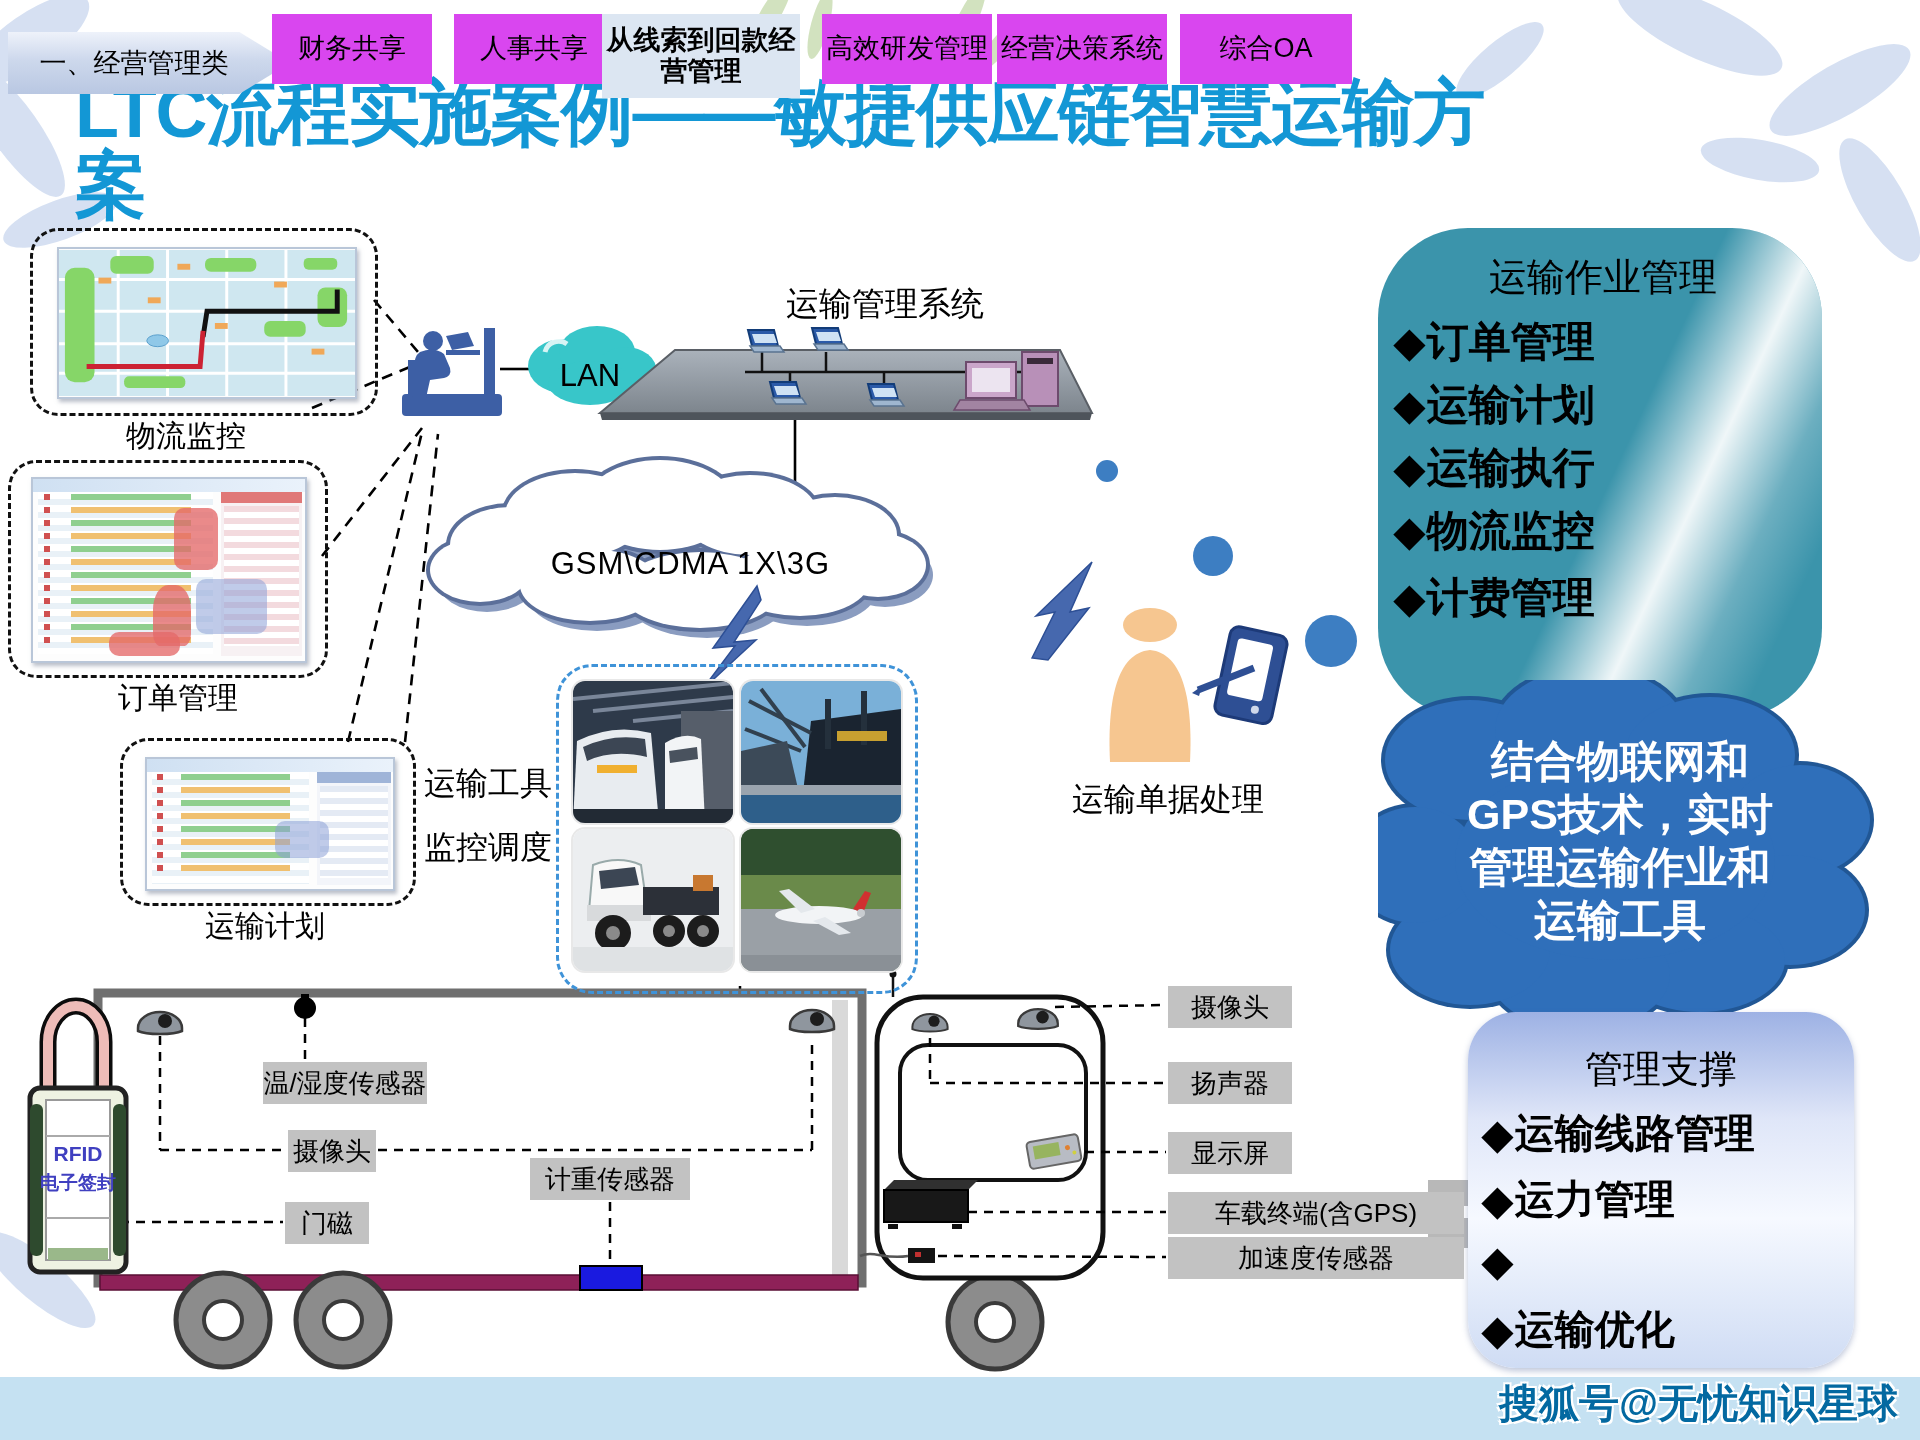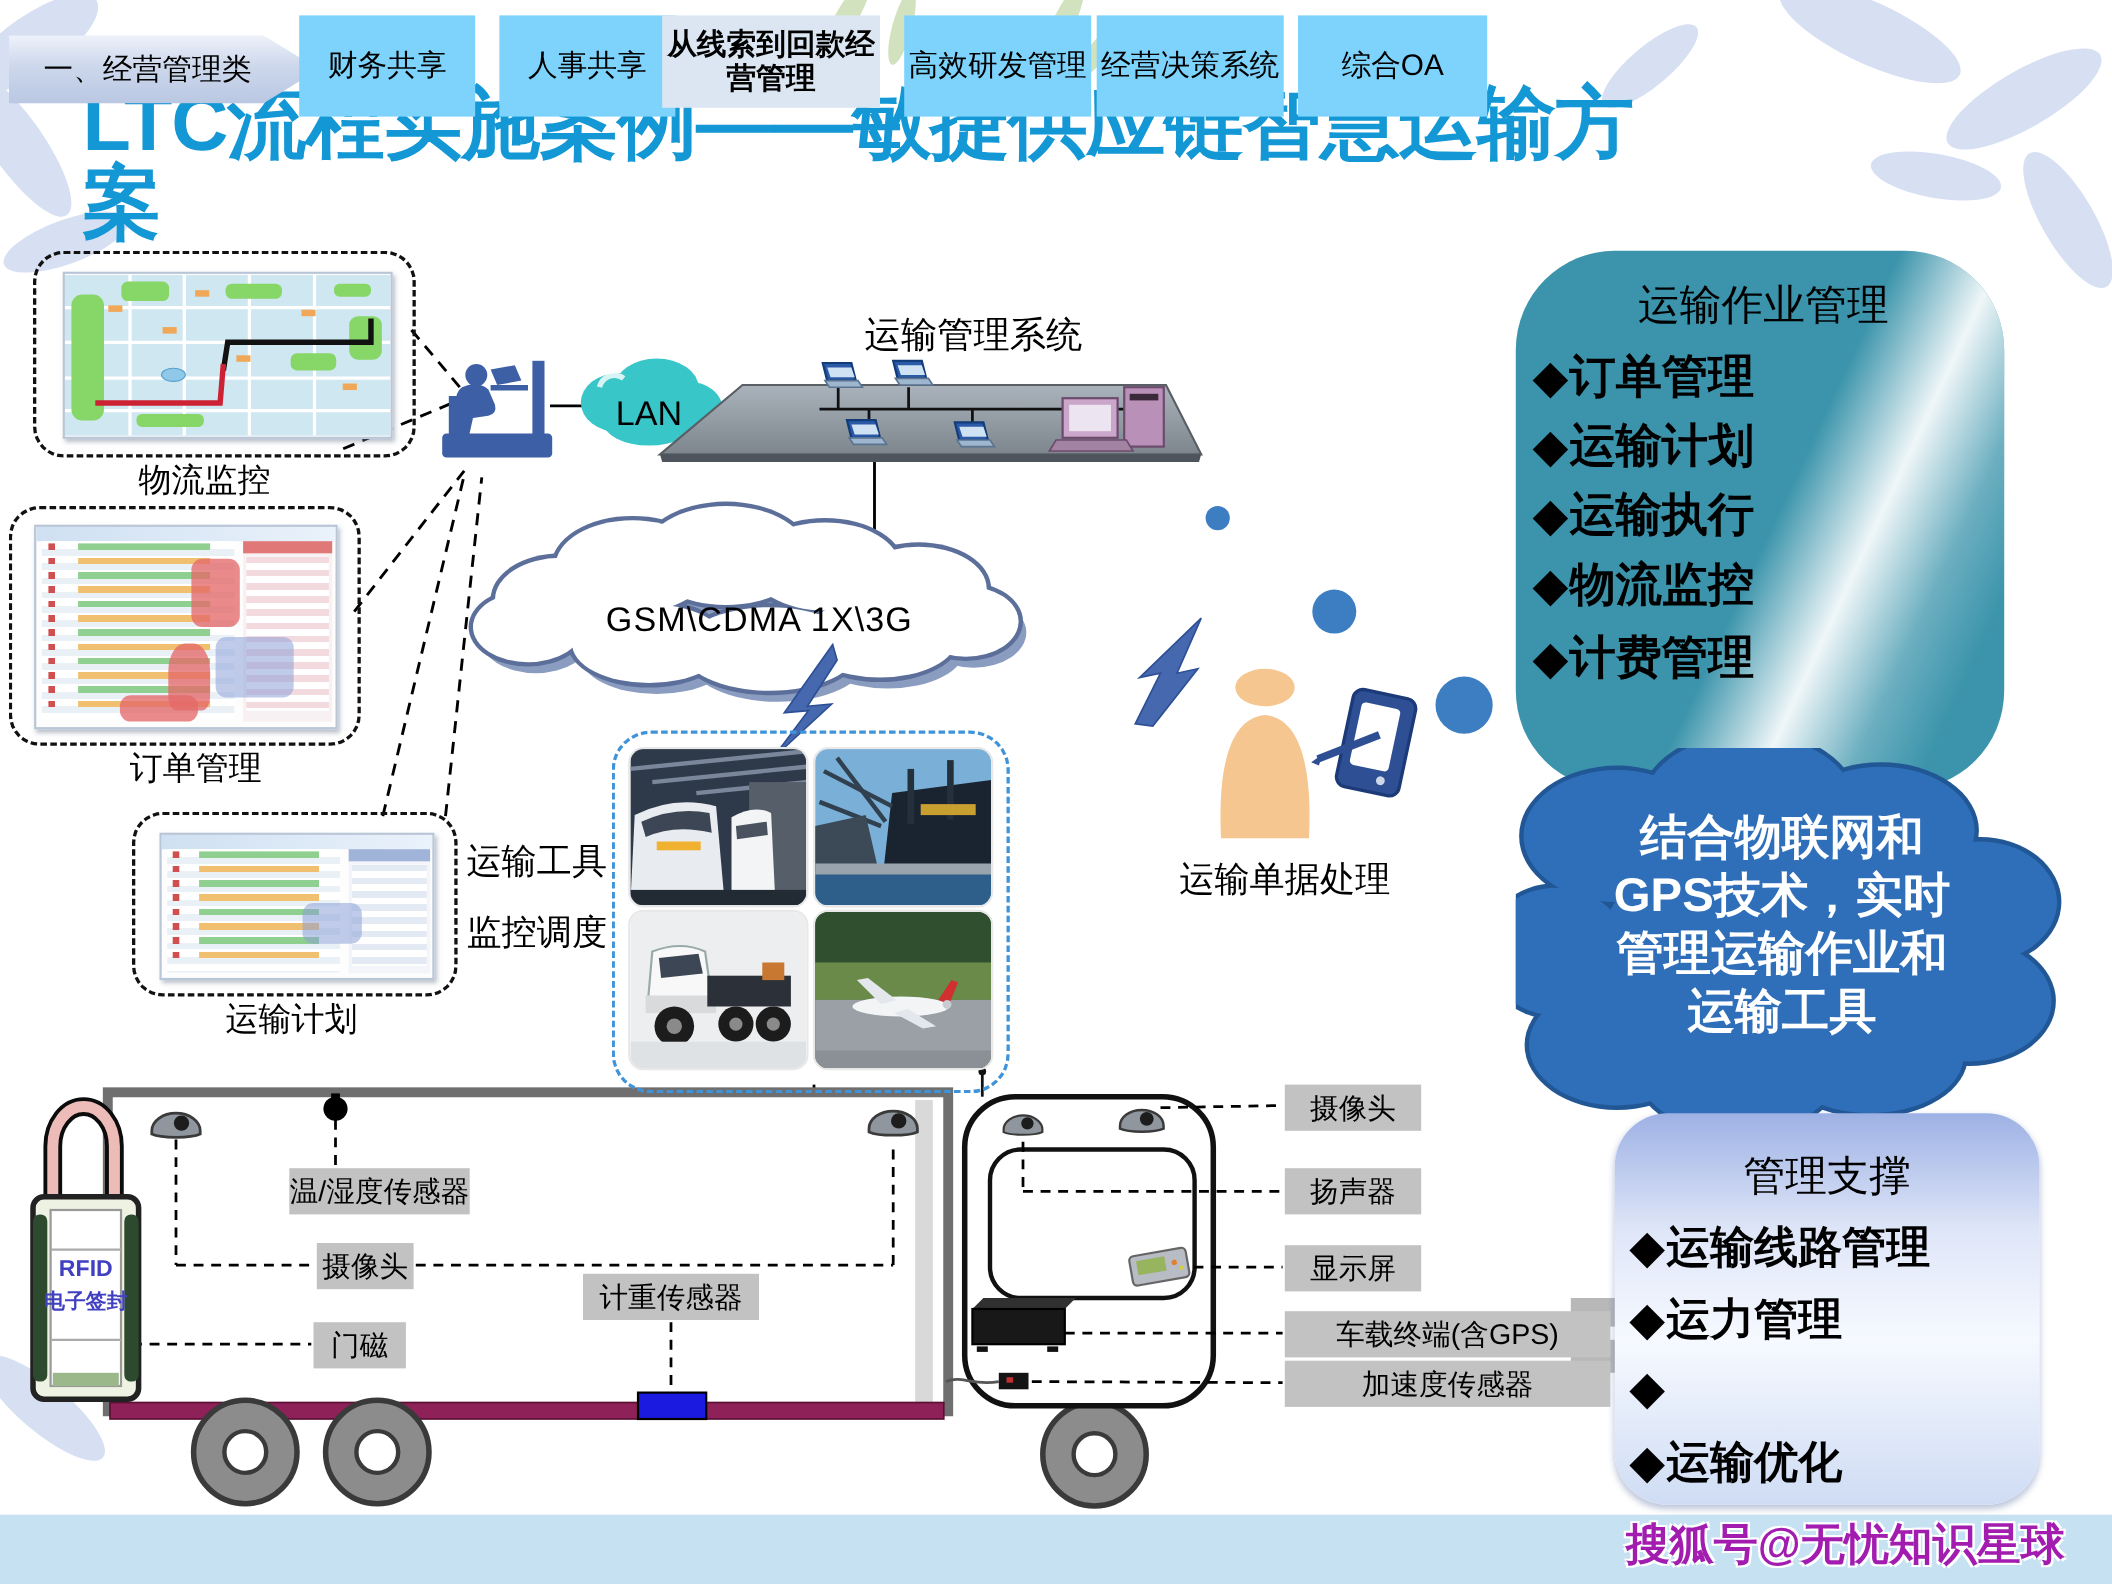--- a/index.html
+++ b/index.html
@@ -5,21 +5,21 @@
   html,body{margin:0;padding:0;}
   body{width:1920px;height:1440px;position:relative;overflow:hidden;background:#ffffff;
        font-family:"Liberation Sans", sans-serif;color:#000;}
   .abs{position:absolute;}
   
   .cat-arrow{left:8px;top:32px;width:252px;height:62px;
     background:linear-gradient(180deg,#eef2fa 0%,#cdd8ec 45%,#b9c7e2 100%);
     clip-path:polygon(0 0,82% 0,100% 50%,82% 100%,0 100%);
     display:flex;align-items:center;justify-content:center;padding-right:30px;
     font-size:27px;font-weight:500;filter:drop-shadow(2px 2px 2px #9fb0cc);z-index:6;}
-  .tab{top:14px;height:92px;background:#7dd3fc;display:flex;align-items:center;justify-content:center;
+  .tab{top:14px;height:70px;background:#d946ef;display:flex;align-items:center;justify-content:center;
     font-size:27px;line-height:1.15;text-align:center;z-index:6;}
   .tab.active{background:#dce6f2;font-weight:bold;height:84px;}
   .slide-title{left:75px;top:76px;width:1430px;font-size:72px;line-height:1.02;
     font-weight:900;color:#1397d5;z-index:2;letter-spacing:-1px;}
   
   .dashbox{border:3px dashed #111;border-radius:28px;background:transparent;}
   .dashbox.blue{border:3px dashed #3f93d8;border-radius:36px;}
   .cap{font-size:30px;text-align:center;z-index:4;}
   
   .shot{background:#fdfdfd;border:2px solid #b9c6d8;box-shadow:2px 3px 4px rgba(120,130,150,.5);overflow:hidden;}
@@ -45,22 +45,22 @@
   .teal-box .sheen{position:absolute;inset:0;
     background:linear-gradient(115deg,rgba(255,255,255,0) 52%,rgba(255,255,255,.92) 66%,rgba(255,255,255,.25) 78%,rgba(255,255,255,0) 88%);}
   .panel-title{font-size:38px;text-align:center;z-index:4;}
   .bullet-row{display:flex;align-items:center;font-size:42px;font-weight:600;z-index:4;white-space:nowrap;}
   .bullet-row .dia{font-size:40px;margin-right:2px;}
   .support-box{left:1468px;top:1012px;width:386px;height:356px;border-radius:48px;z-index:3;
     background:linear-gradient(180deg,#9db1e4 0%,#dfe6f8 30%,#f6f9ff 58%,#cfdcf4 100%);
     box-shadow:0 3px 6px rgba(90,110,160,.4);}
   .support-box .bullet-row{font-size:40px;}
   .cloud-text{color:#fff;font-weight:bold;font-size:43px;text-align:center;z-index:4;line-height:1.22;}
-  .watermark{left:1478px;top:1376px;width:420px;font-size:40px;font-weight:bold;color:#a21caf;z-index:8;
-    text-shadow:-2px -2px 0 #fff,2px -2px 0 #fff,-2px 2px 0 #fff,2px 2px 0 #fff;}
+  .watermark{left:1478px;top:1376px;width:420px;font-size:40px;font-weight:bold;color:#0369a1;z-index:8;
+    text-shadow:-2px -2px 0 #fff,2px -2px 0 #fff,-2px 2px 0 #fff,2px 2px 0 #fff;text-align:right;}
   .bottom-bar{left:0;top:1377px;width:1920px;height:63px;background:#c5e1f2;z-index:1;}
   .deco{opacity:.8;z-index:0;}
   .photo{position:absolute;width:160px;height:142px;border-radius:12px;overflow:hidden;box-shadow:0 0 0 2px #e8e8e8;}
   svg{display:block;}
 </style>
 </head>
 <body>
 
 <svg class="abs deco" width="1920" height="1440" style="left:0;top:0;">
   <g fill="#ccd9ef">

